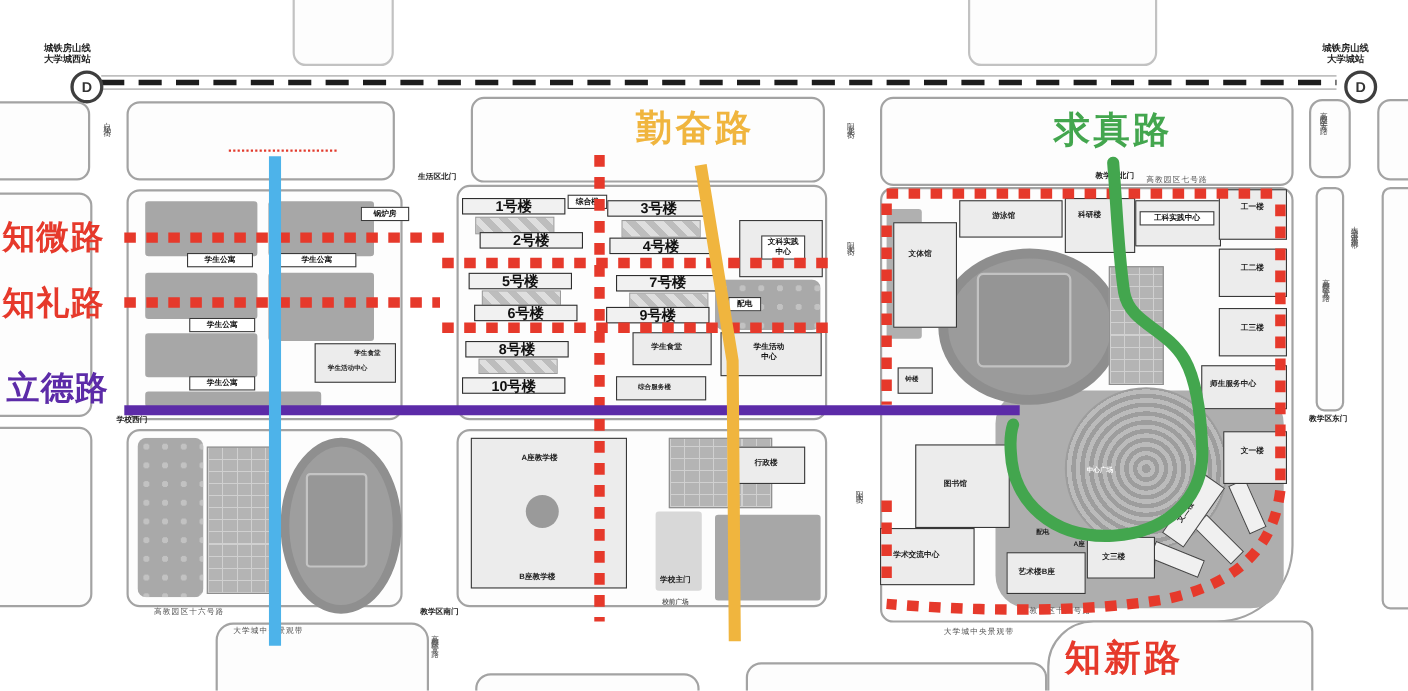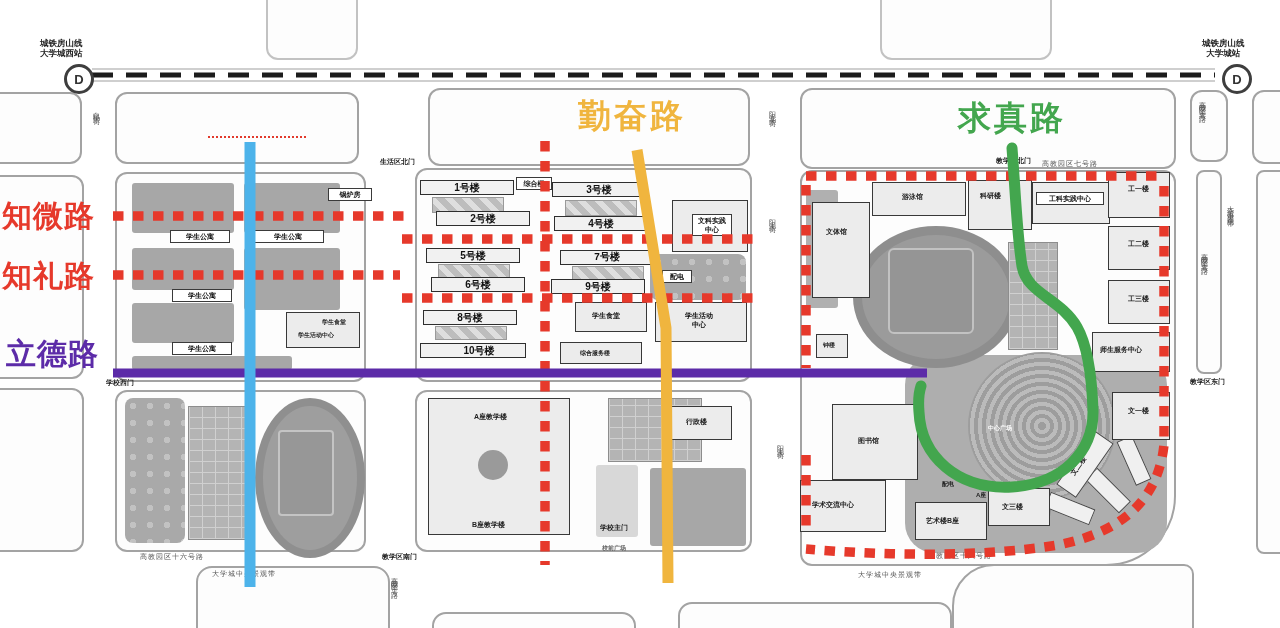--- a/index.html
+++ b/index.html
@@ -11,21 +11,21 @@
   .green{position:absolute;background:#a9a9a9;background-image:radial-gradient(circle 3px at 8px 8px,#c2c2c2 0 3px,transparent 3px);background-size:17px 17px;border-radius:8px;z-index:2;}
   .grid{position:absolute;background-color:#b4b4b4;border:1px solid #8d8d8d;z-index:3;
         background-image:repeating-linear-gradient(0deg,#d0d0d0 0 1px,transparent 1px 11px),repeating-linear-gradient(90deg,#d0d0d0 0 1px,transparent 1px 13px);}
   .hatch{position:absolute;background:repeating-linear-gradient(45deg,#bdbdbd 0 6px,#dedede 6px 12px);border:1px solid #9a9a9a;z-index:3;}
   .bldg{position:absolute;background:#ececec;border:1.5px solid #383838;z-index:4;}
   .oval{position:absolute;border-radius:50%;z-index:3;}
   .amphi{position:absolute;border-radius:50%;z-index:3;
          background:repeating-radial-gradient(circle at 50% 50%,#9d9d9d 0 4px,#bbbbbb 4px 8px);}
   .fan{position:absolute;background:#f0f0f0;border:1px solid #4a4a4a;z-index:4;}
   .slab{position:absolute;height:13px;background:#f1f1f1;border:1.5px solid #2e2e2e;z-index:5;
-        font-weight:700;font-size:10px;line-height:13px;text-align:center;color:#111;white-space:nowrap;}
+        font-weight:700;font-size:13px;line-height:13px;text-align:center;color:#111;white-space:nowrap;}
   .plate{position:absolute;background:#fff;border:1px solid #3a3a3a;z-index:6;padding:1px 2px;
          font-weight:700;font-size:7px;line-height:9px;text-align:center;color:#111;white-space:nowrap;}
   .plate.wrap{white-space:normal;}
   .tlabel{position:absolute;font-weight:700;font-size:7px;line-height:8px;color:#222;white-space:nowrap;z-index:7;}
   .tiny{font-size:6px;}
   .roadlbl{position:absolute;font-weight:400;font-size:7px;line-height:8px;color:#555;letter-spacing:1px;white-space:nowrap;z-index:7;}
   .vert{writing-mode:vertical-rl;letter-spacing:2px;}
   .rot{transform:rotate(-55deg);}
   .bigroad{position:absolute;font-weight:900;font-size:33px;line-height:36px;letter-spacing:3px;white-space:nowrap;z-index:50;}
   .bigroad.small{font-size:30px;letter-spacing:1px;}
@@ -95,21 +95,21 @@
   <div class="slab" style="left:436px;top:211px;width:92px;">2号楼</div>
   <div class="slab" style="left:554px;top:216px;width:92px;">4号楼</div>
   <div class="slab" style="left:426px;top:248px;width:92px;">5号楼</div>
   <div class="slab" style="left:560px;top:250px;width:92px;font-family:Liberation Mono, monospace;">7号楼</div>
   <div class="hatch" style="left:438px;top:264px;width:70px;height:12px;"></div>
   <div class="hatch" style="left:572px;top:266px;width:70px;height:12px;"></div>
   <div class="slab" style="left:431px;top:277px;width:92px;">6号楼</div>
   <div class="slab" style="left:551px;top:279px;width:92px;">9号楼</div>
   <div class="slab" style="left:423px;top:310px;width:92px;">8号楼</div>
   <div class="hatch" style="left:435px;top:326px;width:70px;height:12px;"></div>
-  <div class="slab" style="left:420px;top:343px;width:92px;padding-left:12px;">10号楼</div>
+  <div class="slab" style="left:420px;top:343px;width:92px;">10号楼</div>
 
   <div class="green" style="left:650px;top:254px;width:96px;height:46px;"></div>
   <div class="bldg" style="left:672px;top:200px;width:74px;height:50px;"></div>
   <div class="plate wrap" style="left:692px;top:214px;width:34px;">文科实践中心</div>
   <div class="plate" style="left:662px;top:270px;width:24px;">配电</div>
   <div class="bldg" style="left:575px;top:302px;width:70px;height:28px;"></div>
   <div class="tlabel" style="left:592px;top:312px;">学生食堂</div>
   <div class="bldg" style="left:655px;top:302px;width:90px;height:38px;"></div>
   <div class="plate wrap" style="left:682px;top:310px;width:30px;border:none;background:transparent;">学生活动中心</div>
   <div class="bldg" style="left:560px;top:342px;width:80px;height:20px;"></div>
@@ -233,14 +233,15 @@
 
     <path d="M637,150 L666,328 L668,583" stroke="#f0b53e" stroke-width="11" fill="none" stroke-linejoin="round"></path>
   </svg>
 
   <div class="squiggle" style="left:208px;top:136px;"></div>
   <div class="bigroad" style="left:578px;top:98px;color:#f0b53e;">勤奋路</div>
   <div class="bigroad" style="left:958px;top:100px;color:#43a64e;">求真路</div>
   <div class="bigroad small" style="left:2px;top:198px;color:#e6392b;">知微路</div>
   <div class="bigroad small" style="left:6px;top:336px;color:#5c2ba8;">立德路</div>
   <div class="bigroad small" style="left:2px;top:258px;color:#e6392b;">知礼路</div>
+  <div class="bigroad" style="left:968px;top:580px;color:#e6392b;">知新路</div>
 
 </div>
 
 </body></html>

